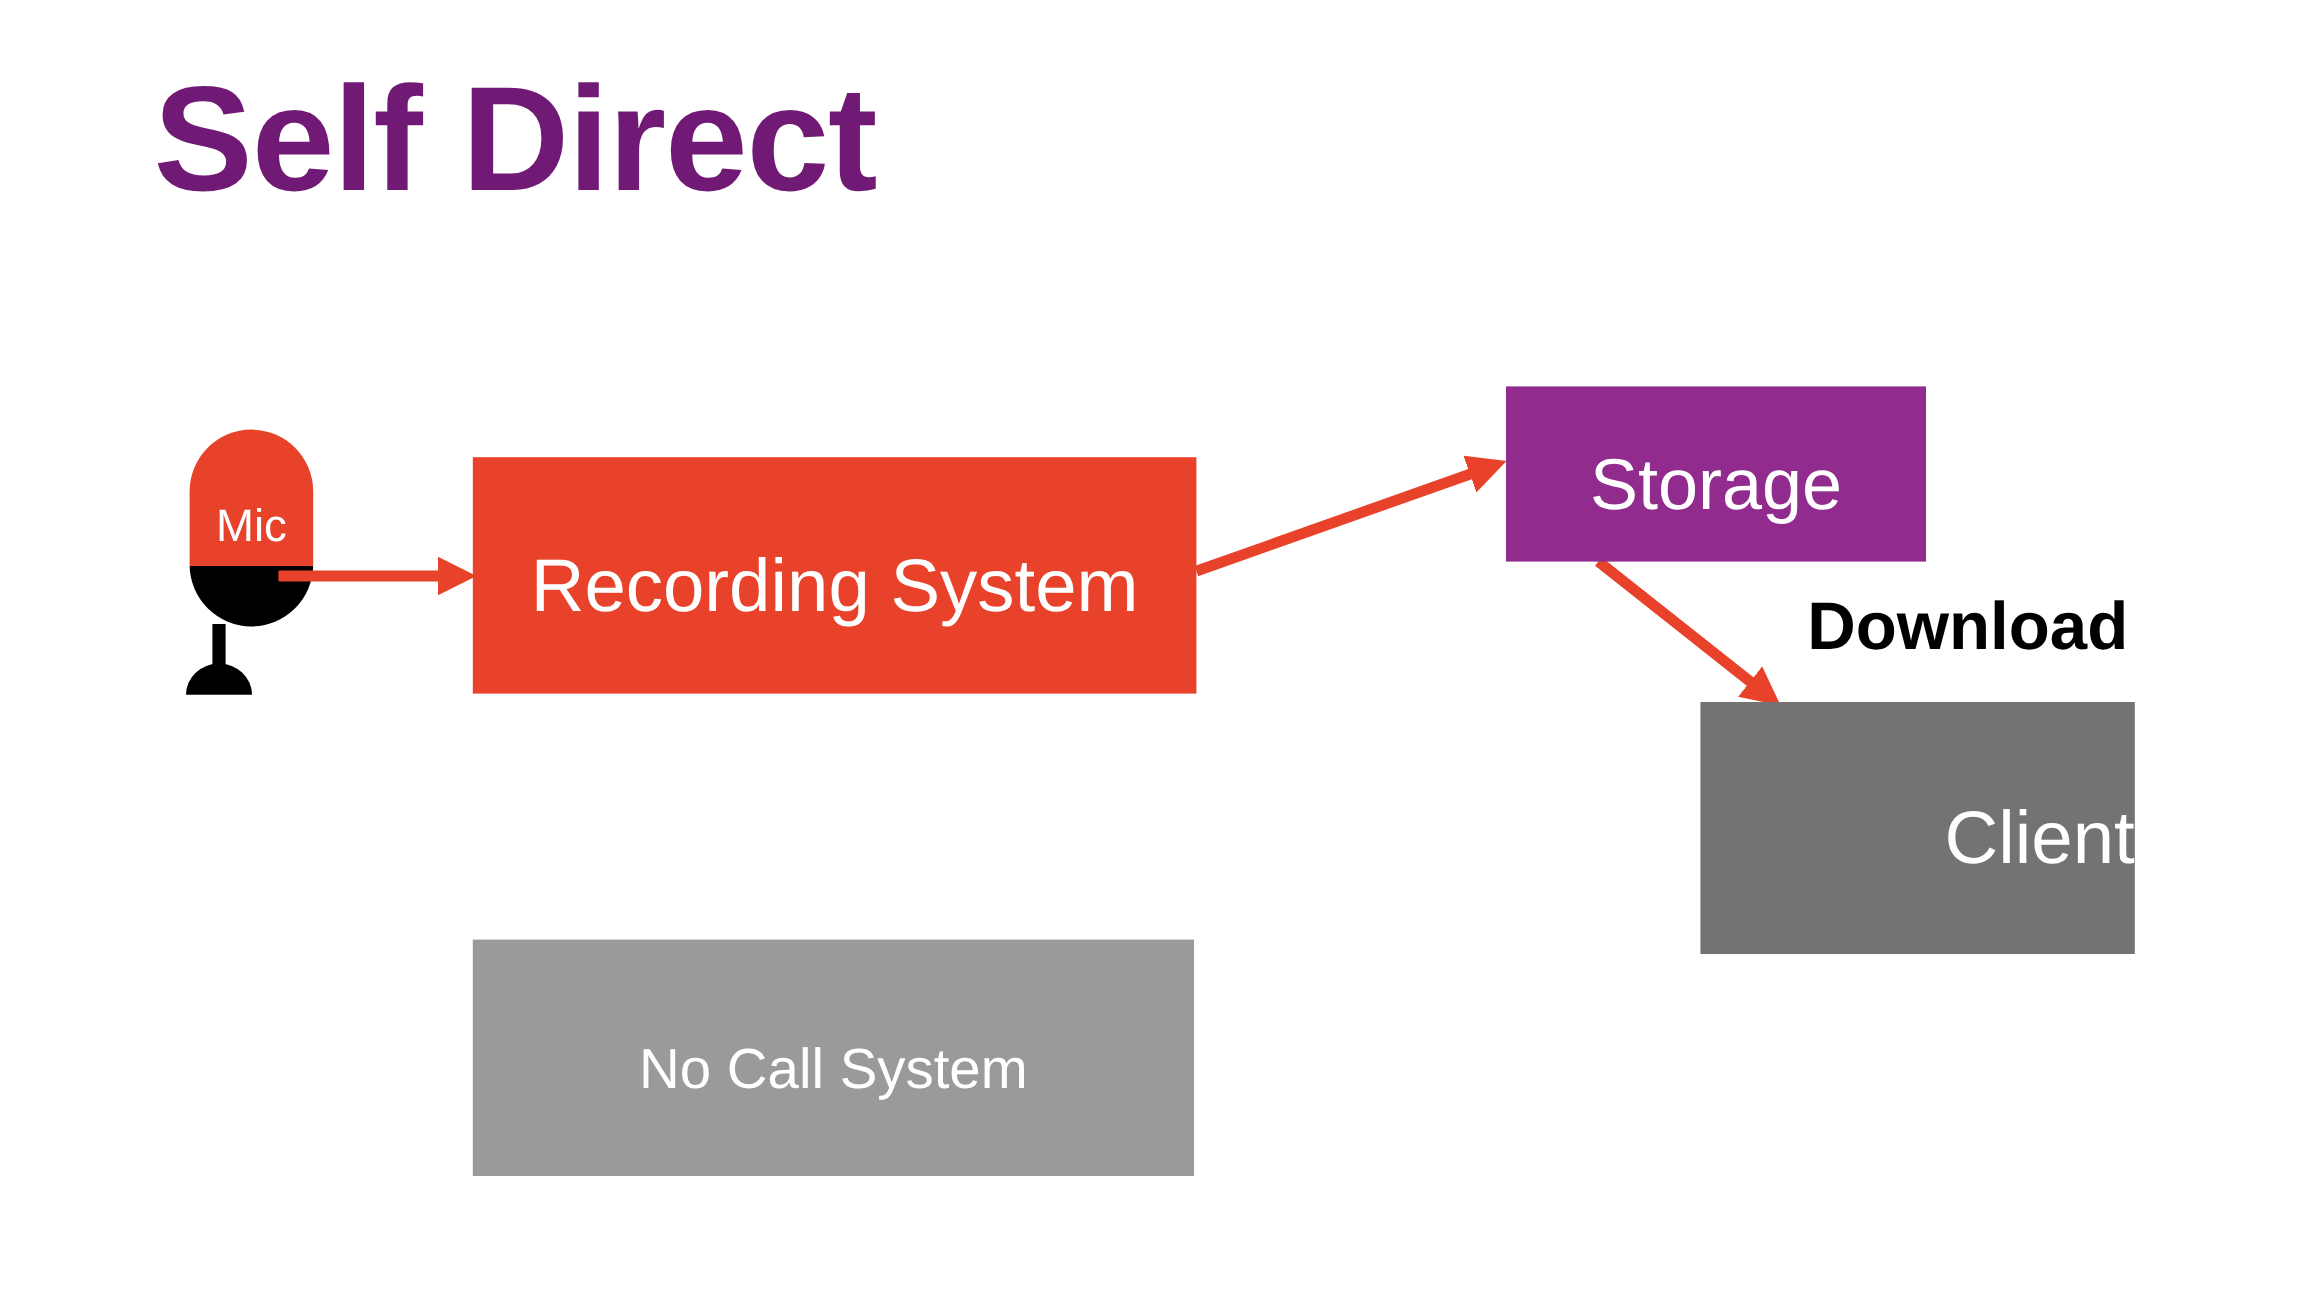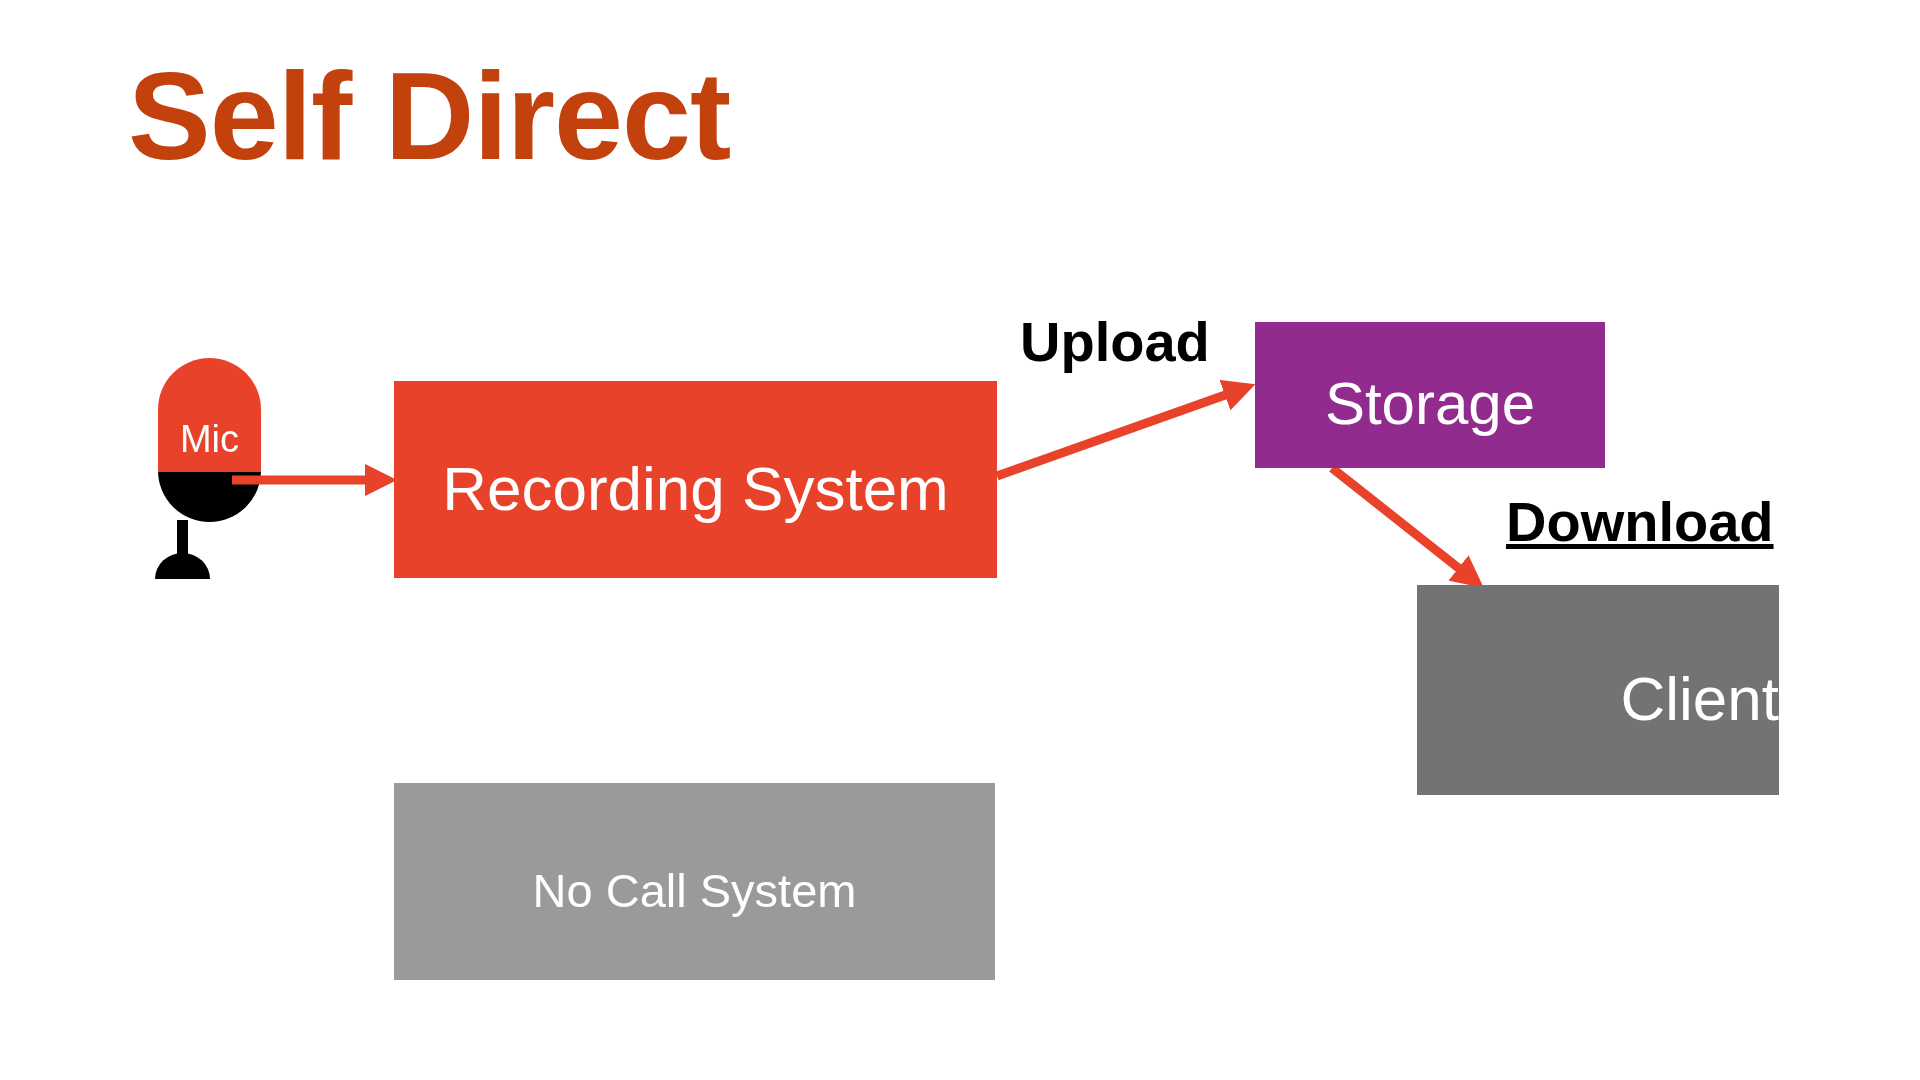--- a/index.html
+++ b/index.html
@@ -15,21 +15,21 @@
 
   
   .slide-title {
     position: absolute;
     left: 128px;
     top: 54px;
     margin: 0;
     font-size: 124px;
     font-weight: 600;
     letter-spacing: -1px;
-    color: #c2410c;
+    color: #701a75;
     line-height: 1;
     white-space: nowrap;
   }
 
   
   .mic-group { position: absolute; left: 0; top: 0; }
   .mic-body {
     position: absolute;
     left: 130px;
     top: 358px;
@@ -110,21 +110,21 @@
   .edge-label {
     position: absolute;
     margin: 0;
     font-size: 56px;
     font-weight: 700;
     color: #000000;
     line-height: 1;
     white-space: nowrap;
   }
   .edge-label-upload   { left: 1020px; top: 314px; }
-  .edge-label-download { left: 1506px; top: 494px; text-decoration: underline; }
+  .edge-label-download { left: 1506px; top: 494px; }
 </style>
 </head>
 <body>
 
 <div class="slide">
 
   <h1 class="slide-title">Self Direct</h1>
 
   <div class="mic-group">
     <div class="mic-body">
@@ -154,17 +154,16 @@
   </div>
 
   <div class="node node-client">
     <span class="node-label">Client</span>
   </div>
 
   <div class="node node-nocall">
     <span class="node-label">No Call System</span>
   </div>
 
-  <p class="edge-label edge-label-upload">Upload</p>
 
   <p class="edge-label edge-label-download">Download</p>
 
 </div>
 
 </body></html>

